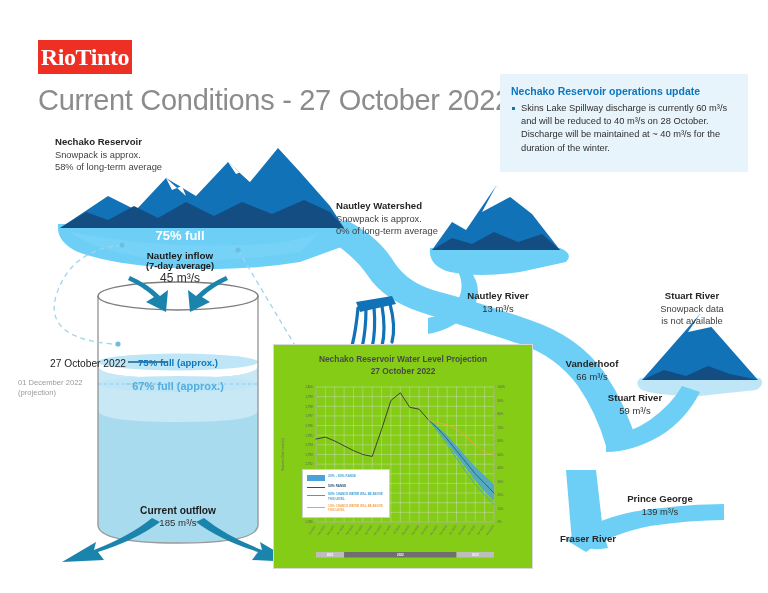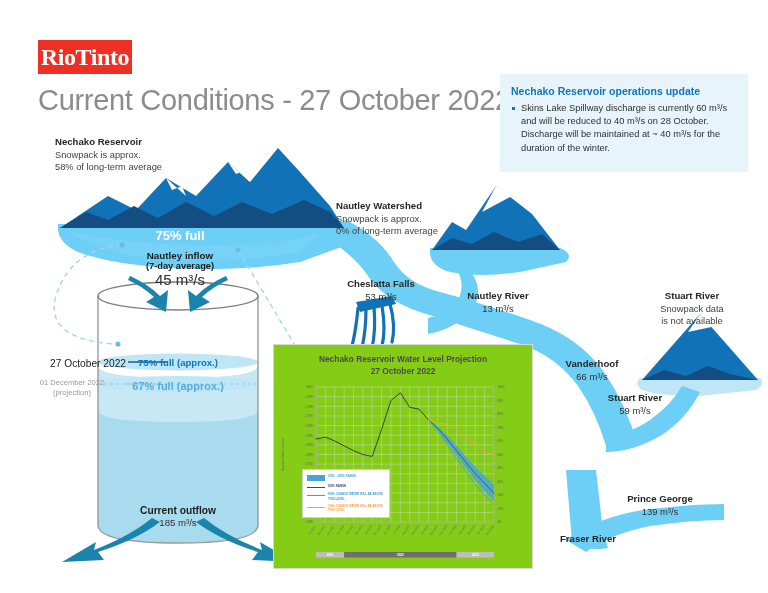--- a/index.html
+++ b/index.html
@@ -58,21 +58,21 @@
   .lbl-wrap{line-height:1.34;}
 
   .cyan-head{color:#ffffff;font-weight:bold;font-size:13px;}
 
   
   #tank-date-current{
     right:auto;left:22px;top:358px;width:104px;text-align:right;
     font-size:10.2px;color:#1c1c1c;
   }
   #tank-date-proj{
-    left:18px;top:378px;width:108px;text-align:center;
+    left:18px;top:378px;width:108px;text-align:left;
     font-size:7.6px;color:#9a9a9a;line-height:1.28;
   }
   #tank-pct-current{
     left:122px;top:357px;width:112px;text-align:center;
     font-size:9.6px;font-weight:bold;color:#0e76bc;
   }
   #tank-pct-proj{
     left:122px;top:380px;width:112px;text-align:center;
     font-size:11px;font-weight:bold;color:#53aee0;
   }
@@ -80,21 +80,21 @@
     left:104px;top:505px;width:148px;text-align:center;
   }
   #outflow-label .l1{font-weight:bold;font-size:10.2px;color:#1c1c1c;}
   #outflow-label .l2{font-size:9.6px;color:#2f2f2f;margin-top:1px;}
 
   #inflow-label{
     left:112px;top:250px;width:136px;text-align:center;
   }
   #inflow-label .l1{font-weight:bold;font-size:9.8px;color:#1c1c1c;}
   #inflow-label .l2{font-weight:bold;font-size:9.3px;color:#1c1c1c;}
-  #inflow-label .l3{font-size:15px;color:#2f2f2f;}
+  #inflow-label .l3{font-size:12px;color:#2f2f2f;}
 
   #pct-full-badge{left:118px;top:226px;width:124px;text-align:center;}
 
   
   #lbl-nechako{left:55px;top:136px;width:160px;}
   #lbl-nautley{left:336px;top:200px;width:150px;}
   #lbl-cheslatta{left:336px;top:278px;width:90px;text-align:center;}
   #lbl-nautley-river{left:452px;top:290px;width:92px;text-align:center;}
   #lbl-stuart-top{left:640px;top:290px;width:104px;text-align:center;}
   #lbl-vanderhoof{left:552px;top:358px;width:80px;text-align:center;}
@@ -285,24 +285,20 @@
     <div class="l1">Current outflow</div>
     <div class="l2">185 m³/s</div>
   </div>
 
   <div class="abs lbl-wrap" id="lbl-nautley">
     <div class="lbl-bold">Nautley Watershed</div>
     <div class="lbl-reg">Snowpack is approx.</div>
     <div class="lbl-reg">0% of long-term average</div>
   </div>
 
-  <div class="abs" id="lbl-cheslatta">
-    <div class="lbl-bold">Cheslatta Falls</div>
-    <div class="val">53 m³/s</div>
-  </div>
 
   <div class="abs" id="lbl-nautley-river">
     <div class="lbl-bold">Nautley River</div>
     <div class="val">13 m³/s</div>
   </div>
 
   <div class="abs lbl-wrap" id="lbl-stuart-top">
     <div class="lbl-bold">Stuart River</div>
     <div class="lbl-reg">Snowpack data</div>
     <div class="lbl-reg">is not available</div>

